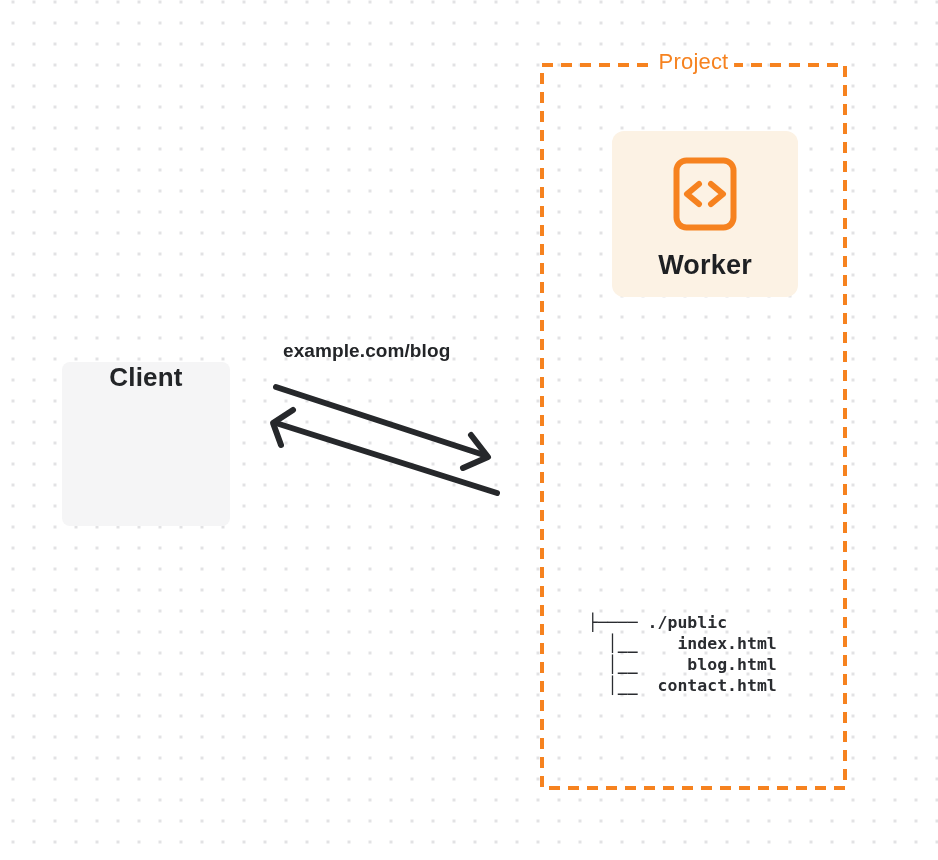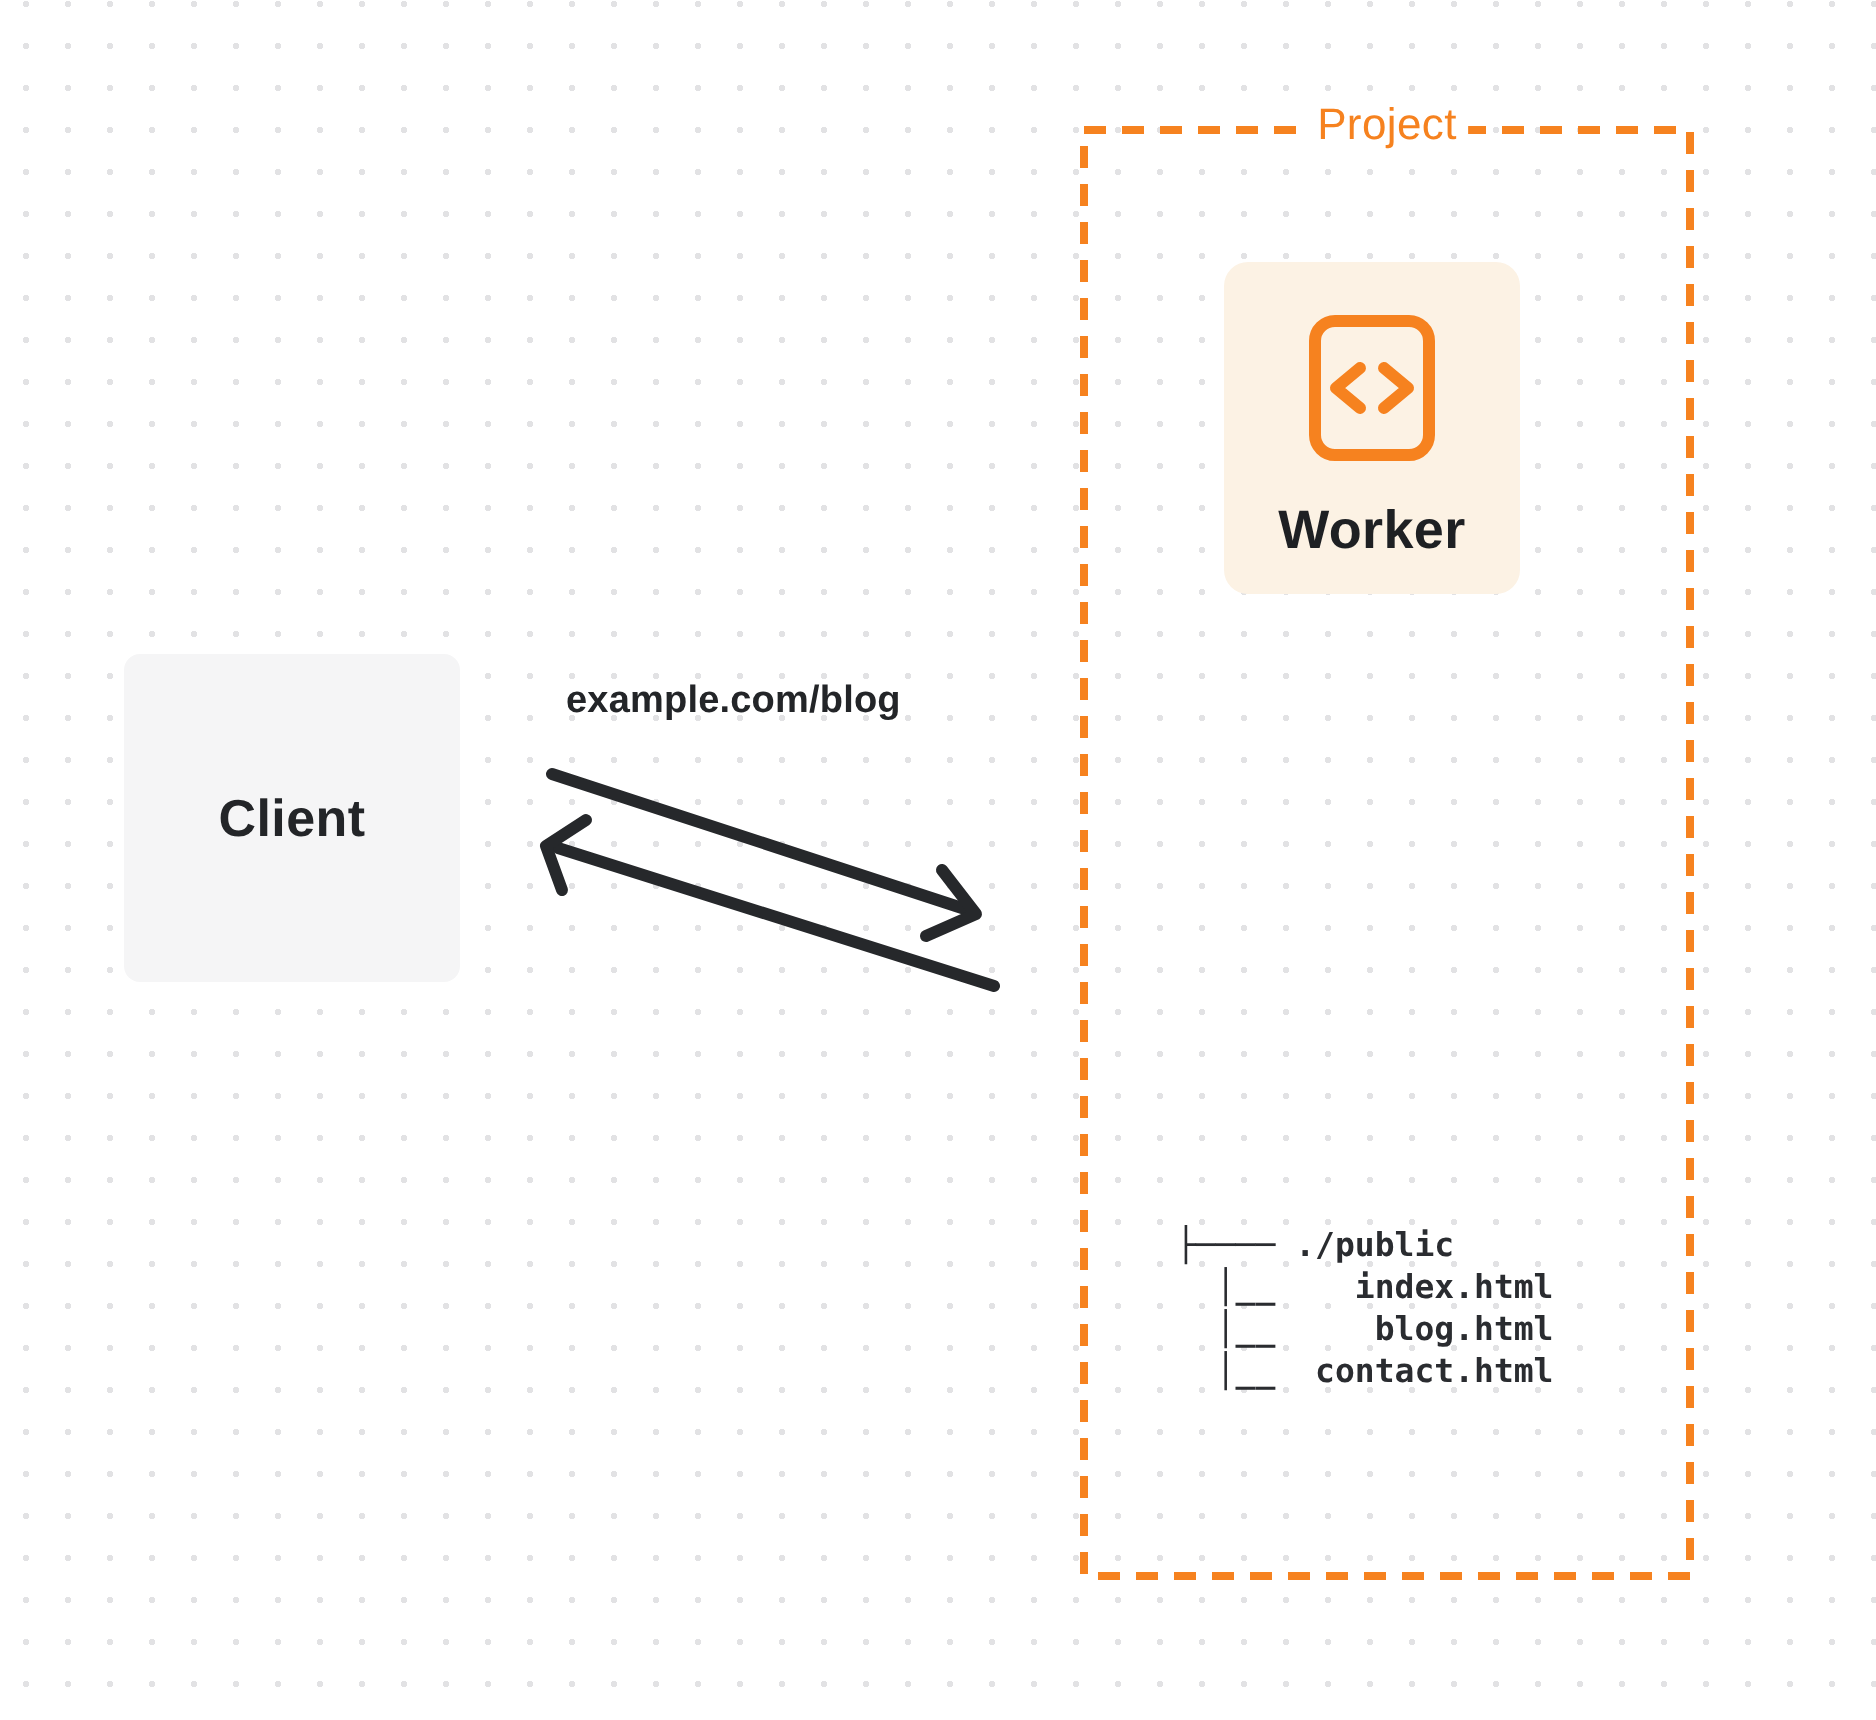--- a/index.html
+++ b/index.html
@@ -19,24 +19,24 @@
   }
   .canvas{
     position:relative;
     width:938px;height:860px;
     background-color:#ffffff;
     background-image:radial-gradient(circle, var(--dot-grid) 1.5px, transparent 1.7px);
     background-size:21px 21px;
     background-position:2.5px -8.5px;
   }
   .client-box{
-    position:absolute;left:62px;top:327px;width:168px;height:164px;
+    position:absolute;left:62px;top:362px;width:168px;height:164px;
     background:var(--client-bg);
     border-radius:8px;
-    display:flex;align-items:center;justify-content:center;
+    display:flex;align-items:flex-start;justify-content:center;
   }
   .client-box .label{
     font-size:26px;font-weight:700;color:var(--ink);letter-spacing:.2px;
   }
   .request-label{
     position:absolute;left:283px;top:340px;
     font-size:19px;font-weight:700;color:var(--ink);
     white-space:nowrap;letter-spacing:.1px;
   }
   .arrow-layer{
@@ -52,21 +52,21 @@
     background:#ffffff;padding:0 6px;
     color:var(--accent);font-size:22px;font-weight:400;letter-spacing:.2px;
     white-space:nowrap;
   }
   .card{
     position:absolute;
     background:var(--card-bg);
     border-radius:12px;
     display:flex;flex-direction:column;align-items:center;
   }
-  .card.worker{left:612px;top:131px;width:148px;height:166px;}
+  .card.worker{left:612px;top:131px;width:186px;height:166px;}
   .card.assets{left:605px;top:480px;width:172px;height:167px;}
   .card .card-label{
     font-size:27px;font-weight:700;color:#1E2023;letter-spacing:.2px;
   }
   .card.worker .icon-wrap{margin-top:26px;}
   .card.worker .card-label{margin-top:19px;}
   .card.assets .icon-wrap{margin-top:31px;}
   .card.assets .card-label{margin-top:20px;}
   .icon-wrap{line-height:0;}
   .file-tree{

